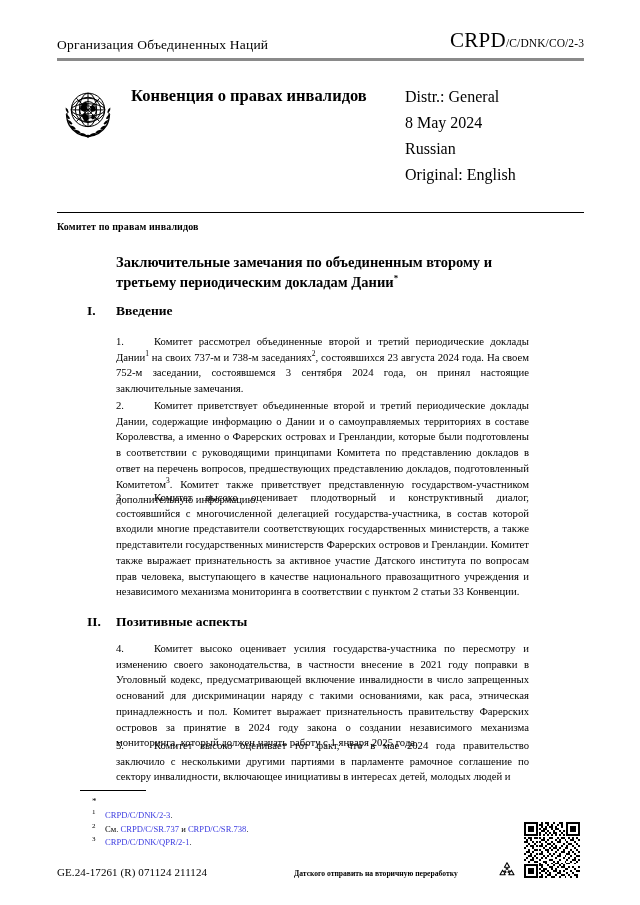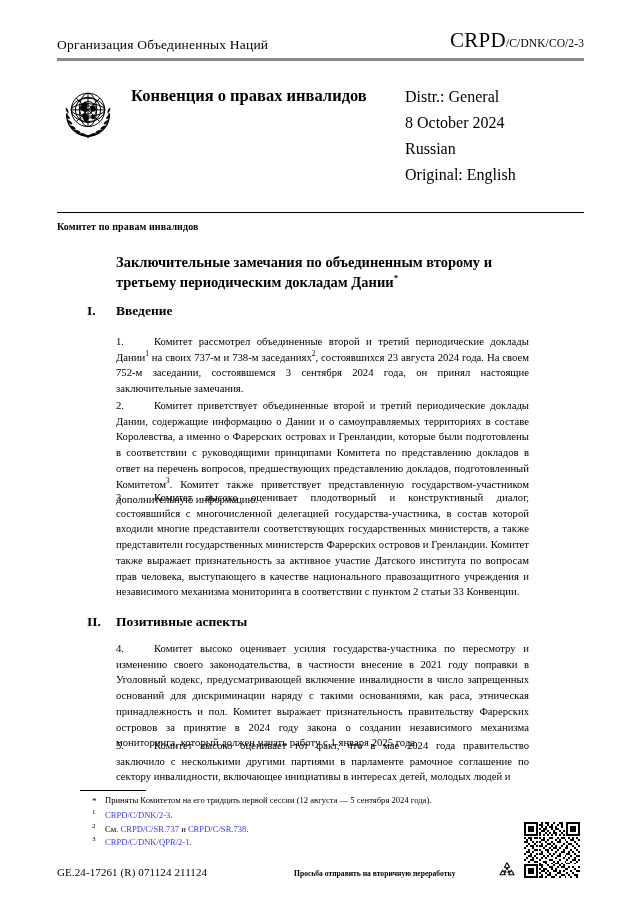--- a/index.html
+++ b/index.html
@@ -287,21 +287,21 @@
           <path d="M54 87 q6 1 10 -4 q-6 -2 -11 2 z"></path>
           <path d="M50 90 q-4 -1 -6 -4 q6 -2 12 0 q-2 3 -6 4 z"></path>
         </g>
       </svg>
     </div>
 
     <div class="conv-title">Конвенция о правах инвалидов</div>
 
     <div class="distr-block">
       <div>Distr.: General</div>
-      <div>8 October 2024</div>
+      <div>8 May 2024</div>
       <div>Russian</div>
       <div>Original: English</div>
     </div>
   </div>
 
   <div class="rule-thin"></div>
 
   <div class="committee">Комитет по правам инвалидов</div>
 
   <div class="doc-title">
@@ -336,38 +336,37 @@
 
   <div class="para" id="p5">
     <span class="pnum">5.</span><span>Комитет высоко оценивает тот факт, что в мае 2024 года правительство заключило с несколькими другими партиями в парламенте рамочное соглашение по сектору инвалидности, включающее инициативы в интересах детей, молодых людей и</span>
   </div>
 
   <div class="fn-rule"></div>
 
   <div class="footnotes">
     <div class="fn">
       <span class="marker star">*</span>
-      <span>Приняты Комитетом на его тридцать первой сессии (12 августа — 5 сентября 2024 года).</span>
     </div>
     <div class="fn">
       <span class="marker">1</span>
       <span><span class="lnk">CRPD/C/DNK/2-3</span><span>.</span></span>
     </div>
     <div class="fn">
       <span class="marker">2</span>
       <span><span>См. </span><span class="lnk">CRPD/C/SR.737</span><span> и </span><span class="lnk">CRPD/C/SR.738</span><span>.</span></span>
     </div>
     <div class="fn">
       <span class="marker">3</span>
       <span><span class="lnk">CRPD/C/DNK/QPR/2-1</span><span>.</span></span>
     </div>
   </div>
 
   <div class="footer-code">GE.24-17261  (R)  071124  211124</div>
-  <div class="recycle-note">Просьба отправить на вторичную переработку</div>
+  <div class="recycle-note">Датского отправить на вторичную переработку</div>
 
   <div class="recycle-icon">
     <svg viewBox="0 0 24 24" width="20" height="20" aria-hidden="true">
       <g fill="none" stroke="#000" stroke-width="1.3" stroke-linejoin="round">
         <path d="M12 3.2 L15.1 8.6 L12.9 8.6 L12.9 11 L11.1 11 L11.1 8.6 L8.9 8.6 Z"></path>
         <path d="M3.6 17.6 L6.7 12.2 L7.8 14.1 L9.9 12.9 L10.8 14.5 L8.7 15.7 L9.8 17.6 Z"></path>
         <path d="M20.4 17.6 L14.2 17.6 L15.3 15.7 L13.2 14.5 L14.1 12.9 L16.2 14.1 L17.3 12.2 Z"></path>
       </g>
     </svg>
   </div>

